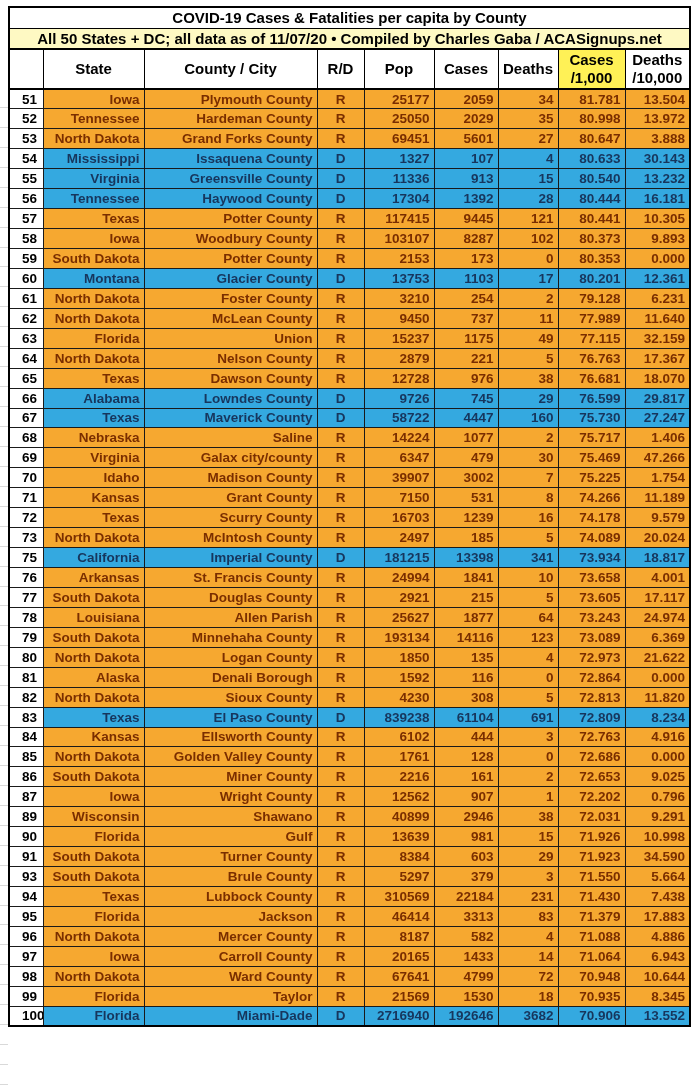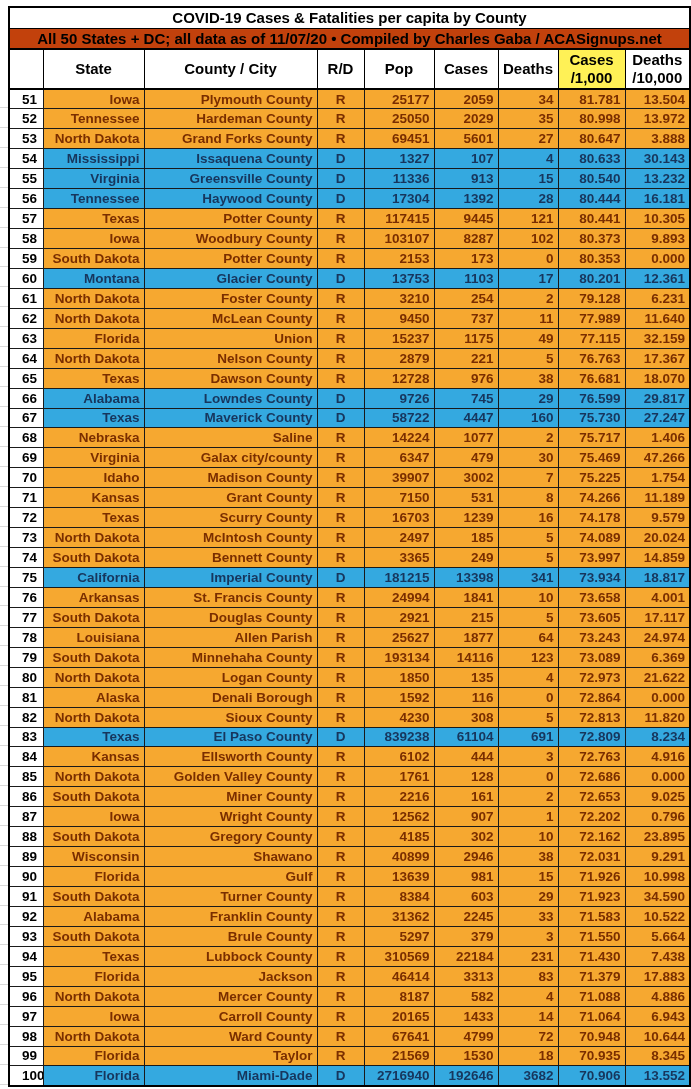--- a/index.html
+++ b/index.html
@@ -21,21 +21,21 @@
     border:2px solid #000;
   }
   td,th{overflow:hidden;white-space:nowrap;box-sizing:border-box;}
   
   tr.title-row td{
     height:21px;text-align:center;font-weight:700;font-size:15px;color:#000;
     border-bottom:1px solid #000;background:#fff;padding:0 20px;
   }
   tr.subtitle-row td{
     height:21px;text-align:center;font-weight:700;font-size:15px;color:#000;
-    border-bottom:2px solid #000;background:#c2410c;padding:0 2px;
+    border-bottom:2px solid #000;background:#fef9c3;padding:0 2px;
   }
   
   tr.cols th{
     height:40px;background:#fff;color:#000;font-weight:700;font-size:15px;
     text-align:center;vertical-align:middle;border:1px solid #000;
     border-bottom:2px solid #000;line-height:18px;padding:0 2px;
   }
   tr.cols th.hl{background:#fff156;}
   
   tbody tr{height:19.94px;}
@@ -340,31 +340,20 @@
           <td class="c0">73</td>
           <td class="c1">North Dakota</td>
           <td class="c2">McIntosh County</td>
           <td class="c3">R</td>
           <td class="c4">2497</td>
           <td class="c5">185</td>
           <td class="c6">5</td>
           <td class="c7">74.089</td>
           <td class="c8">20.024</td>
         </tr>
-        <tr class="rep">
-          <td class="c0">74</td>
-          <td class="c1">South Dakota</td>
-          <td class="c2">Bennett County</td>
-          <td class="c3">R</td>
-          <td class="c4">3365</td>
-          <td class="c5">249</td>
-          <td class="c6">5</td>
-          <td class="c7">73.997</td>
-          <td class="c8">14.859</td>
-        </tr>
         <tr class="dem">
           <td class="c0">75</td>
           <td class="c1">California</td>
           <td class="c2">Imperial County</td>
           <td class="c3">D</td>
           <td class="c4">181215</td>
           <td class="c5">13398</td>
           <td class="c6">341</td>
           <td class="c7">73.934</td>
           <td class="c8">18.817</td>
@@ -495,31 +484,20 @@
           <td class="c1">Iowa</td>
           <td class="c2">Wright County</td>
           <td class="c3">R</td>
           <td class="c4">12562</td>
           <td class="c5">907</td>
           <td class="c6">1</td>
           <td class="c7">72.202</td>
           <td class="c8">0.796</td>
         </tr>
         <tr class="rep">
-          <td class="c0">88</td>
-          <td class="c1">South Dakota</td>
-          <td class="c2">Gregory County</td>
-          <td class="c3">R</td>
-          <td class="c4">4185</td>
-          <td class="c5">302</td>
-          <td class="c6">10</td>
-          <td class="c7">72.162</td>
-          <td class="c8">23.895</td>
-        </tr>
-        <tr class="rep">
           <td class="c0">89</td>
           <td class="c1">Wisconsin</td>
           <td class="c2">Shawano</td>
           <td class="c3">R</td>
           <td class="c4">40899</td>
           <td class="c5">2946</td>
           <td class="c6">38</td>
           <td class="c7">72.031</td>
           <td class="c8">9.291</td>
         </tr>
@@ -539,31 +517,20 @@
           <td class="c1">South Dakota</td>
           <td class="c2">Turner County</td>
           <td class="c3">R</td>
           <td class="c4">8384</td>
           <td class="c5">603</td>
           <td class="c6">29</td>
           <td class="c7">71.923</td>
           <td class="c8">34.590</td>
         </tr>
         <tr class="rep">
-          <td class="c0">92</td>
-          <td class="c1">Alabama</td>
-          <td class="c2">Franklin County</td>
-          <td class="c3">R</td>
-          <td class="c4">31362</td>
-          <td class="c5">2245</td>
-          <td class="c6">33</td>
-          <td class="c7">71.583</td>
-          <td class="c8">10.522</td>
-        </tr>
-        <tr class="rep">
           <td class="c0">93</td>
           <td class="c1">South Dakota</td>
           <td class="c2">Brule County</td>
           <td class="c3">R</td>
           <td class="c4">5297</td>
           <td class="c5">379</td>
           <td class="c6">3</td>
           <td class="c7">71.550</td>
           <td class="c8">5.664</td>
         </tr>

